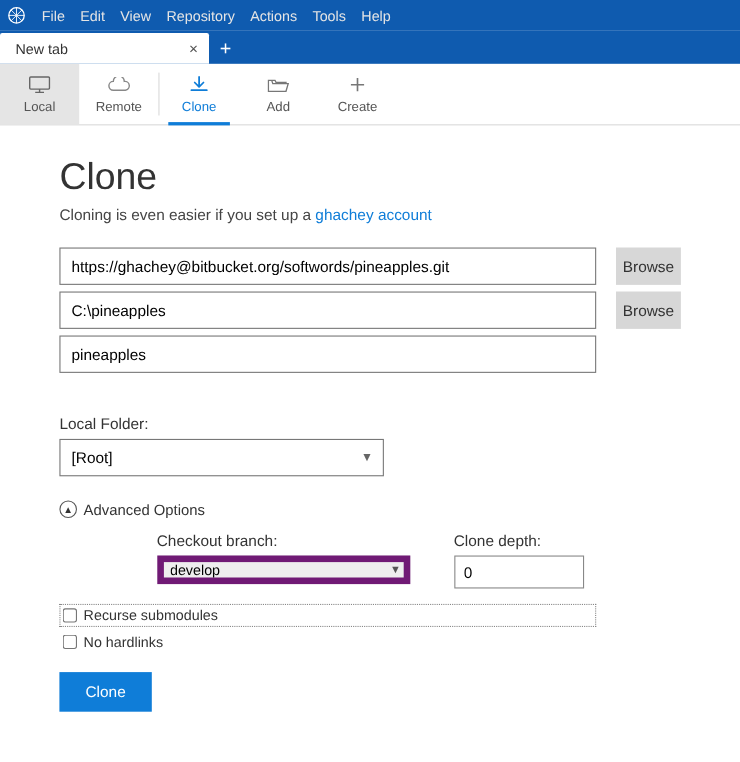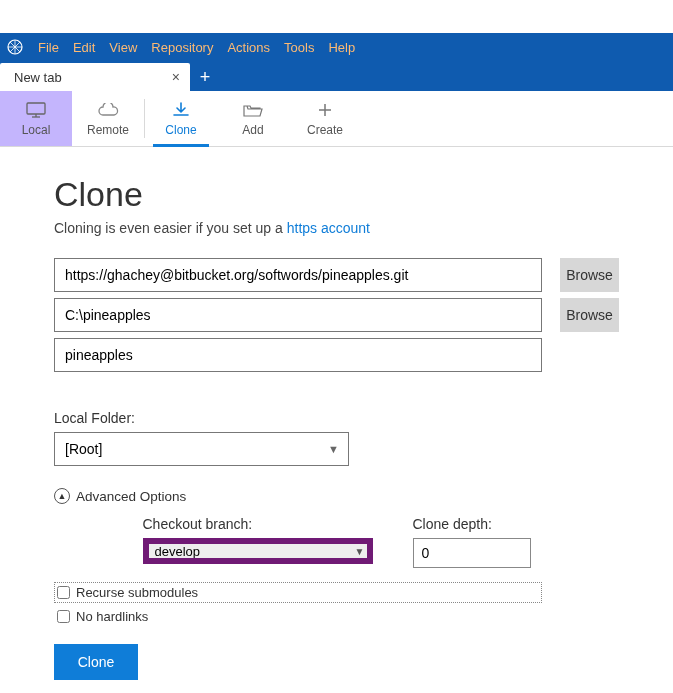--- a/index.html
+++ b/index.html
@@ -1,32 +1,32 @@
 <!DOCTYPE html>
 <html><head>
 <meta charset="utf-8">
 <style>
   * { box-sizing: border-box; margin: 0; padding: 0; font-family: "Segoe UI", Tahoma, sans-serif; }
   body { background: #fff; width: 673px; height: 693px; overflow: hidden; color: #222; }
 
   
-  .menubar { background: #0f5baf; height: 28px; display: flex; align-items: center; padding: 0 6px; gap: 14px; color: #fdba74; font-size: 13px; margin-top: 33px; }
+  .menubar { background: #0f5baf; height: 28px; display: flex; align-items: center; padding: 0 6px; gap: 14px; color: #e5e5e5; font-size: 13px; }
   .app-icon { width: 18px; height: 18px; display:flex; align-items:center; justify-content:center; }
   .menu-item { cursor: pointer; }
 
   
   .tabstrip { background: #0f5baf; height: 30px; display: flex; align-items: flex-end; }
   .tab { background: #fff; color: #333; height: 28px; display: flex; align-items: center; padding: 0 10px 0 14px; min-width: 190px; font-size: 13px; border-top-left-radius: 2px; border-top-right-radius: 2px; position: relative; }
   .tab .close { margin-left: auto; font-size: 14px; color: #555; cursor: pointer; }
   .newtab-plus { width: 30px; height: 28px; display:flex; align-items:center; justify-content:center; color:#fff; font-size:18px; cursor:pointer; }
 
   
   .toolbar { height: 56px; border-bottom: 1px solid #d9d9d9; display: flex; align-items: stretch; }
   .tool { width: 72px; display:flex; flex-direction:column; align-items:center; justify-content:center; gap:3px; font-size:12px; color:#555; cursor:pointer; position:relative; }
-  .tool.active-local { background: #c4b5fd; }
+  .tool.active-local { background: #e5e5e5; }
   .tool .ticon { height:20px; display:flex; align-items:center; justify-content:center; }
   .tool.active-blue { color:#0f7dd8; }
   .tool.active-blue::after { content:""; position:absolute; bottom:-1px; left:8px; right:8px; height:3px; background:#0f7dd8; }
   .divider { width:1px; background:#d9d9d9; margin: 8px 0; }
 
   
   .content { padding: 28px 54px 0 54px; }
   h1 { font-size: 34px; font-weight: 400; color:#333; margin-bottom: 6px; }
   .subtitle { font-size: 14px; color:#444; margin-bottom: 22px; }
   .subtitle a { color:#0f7dd8; text-decoration:none; cursor:pointer; }
@@ -134,21 +134,21 @@
           <path d="M8 2 L8 14 M2 8 L14 8" stroke="#777" stroke-width="1.5"></path>
         </svg>
     </span>
     <span>Create</span>
   </div>
 </div>
 
 <div class="content">
   <h1>Clone</h1>
   <p class="subtitle">
-    <span>Cloning is even easier if you set up a </span><a>https account</a>
+    <span>Cloning is even easier if you set up a </span><a>ghachey account</a>
   </p>
 
   <div class="row">
     <input class="textinput" value="https://ghachey@bitbucket.org/softwords/pineapples.git" style="">
     <button class="btn-browse">Browse</button>
   </div>
 
   <div class="row">
     <input class="textinput" value="C:\pineapples" style="">
     <button class="btn-browse">Browse</button>

